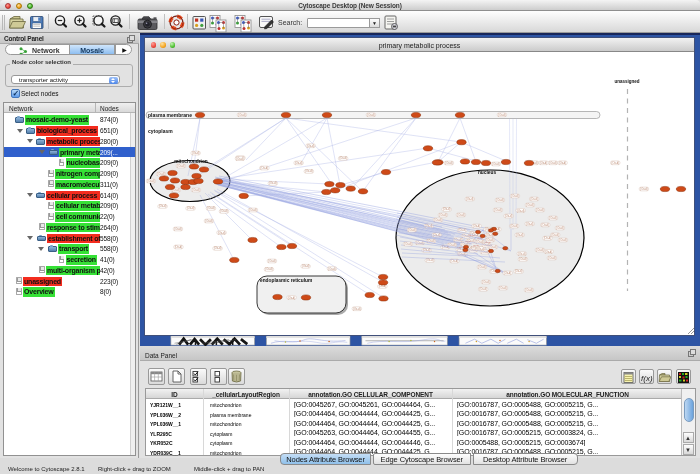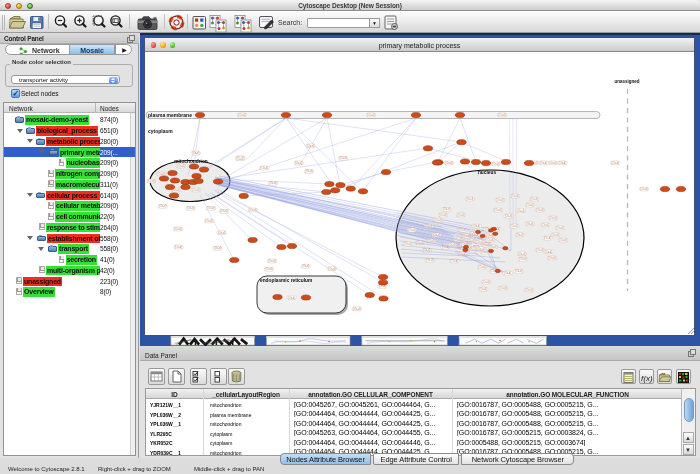--- a/index.html
+++ b/index.html
@@ -928,16 +928,16 @@
     </div>
   </div>
 
   <div id="statusbar" class="abs">
     <span style="left:8px">Welcome to Cytoscape 2.8.1</span>
     <span style="left:98px">Right-click + drag to ZOOM</span>
     <span style="left:194px">Middle-click + drag to PAN</span>
   </div>
   <div id="btabs" class="abs">
     <div class="btab first sel" style="padding:0 5.25px">Nodes Attribute Browser</div>
-    <div class="btab" style="margin-left:2px;border-left:1px solid #8a8a8a;border-radius:2px 0 0 2px;padding:0 6.5px">Edge Attribute Control</div>
-    <div class="btab last" style="margin-left:2px;border-left:1px solid #8a8a8a;padding:0 9.5px">Network Cytoscape Browser</div>
+    <div class="btab" style="margin-left:2px;border-left:1px solid #8a8a8a;border-radius:2px 0 0 2px;padding:0 6.5px">Edge Cytoscape Browser</div>
+    <div class="btab last" style="margin-left:2px;border-left:1px solid #8a8a8a;padding:0 9.5px">Desktop Attribute Browser</div>
   </div>
 </div>
 
 </body></html>

